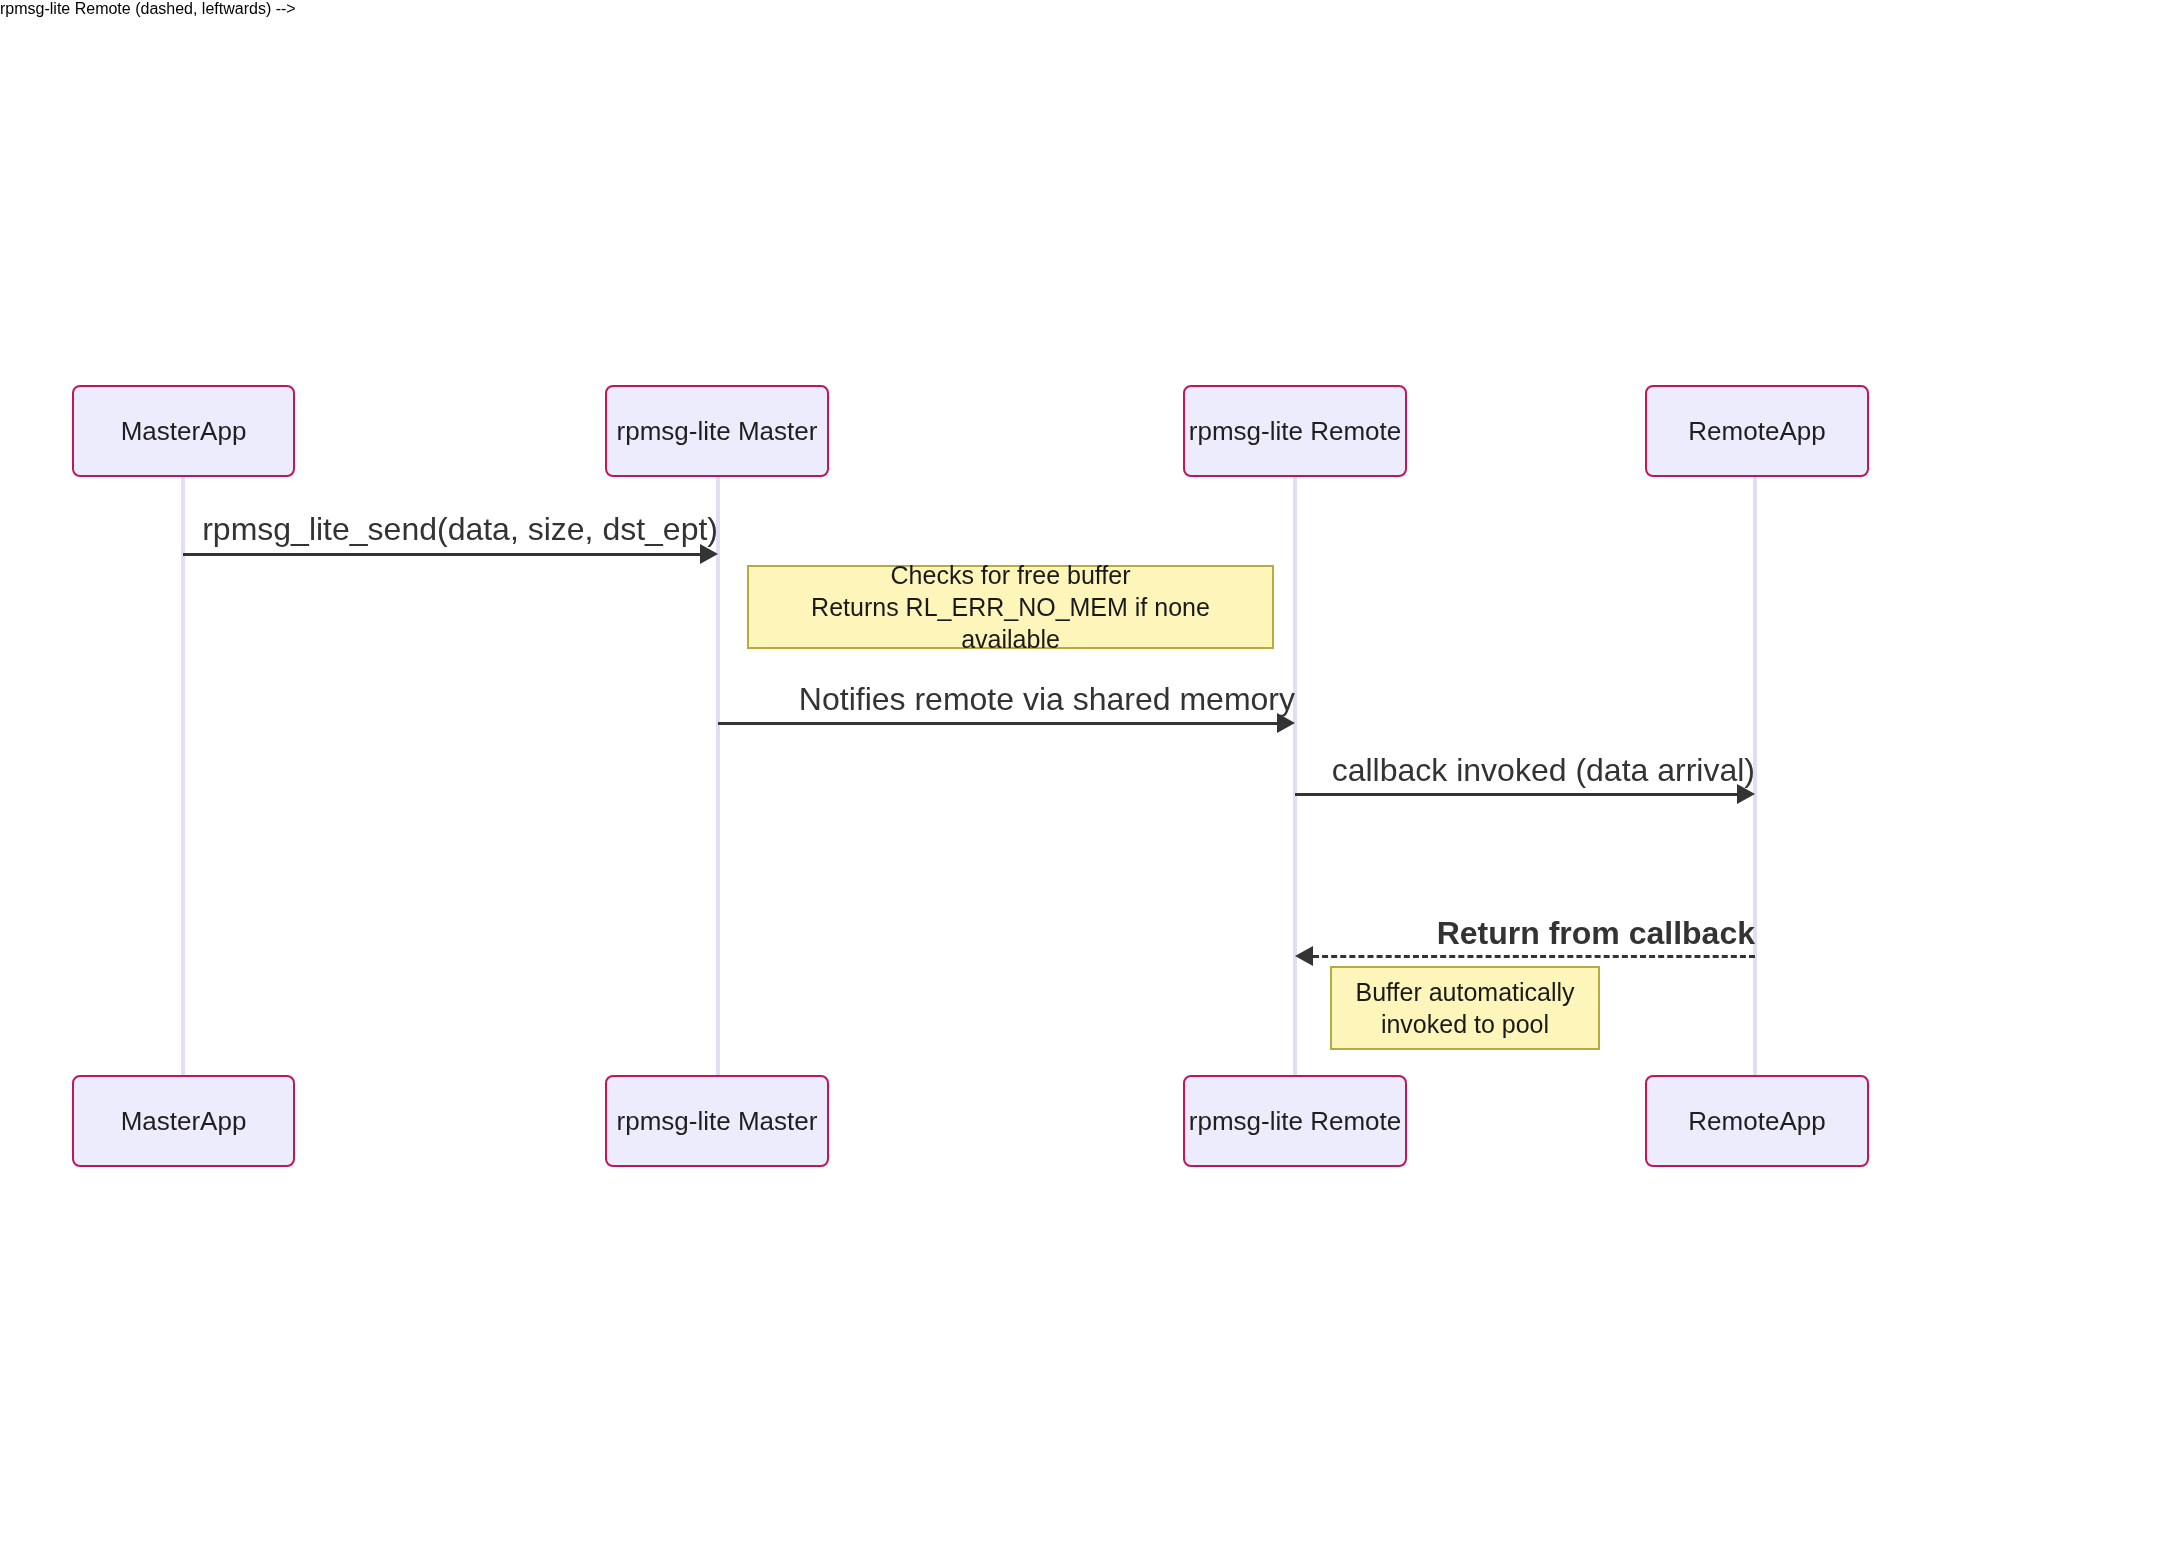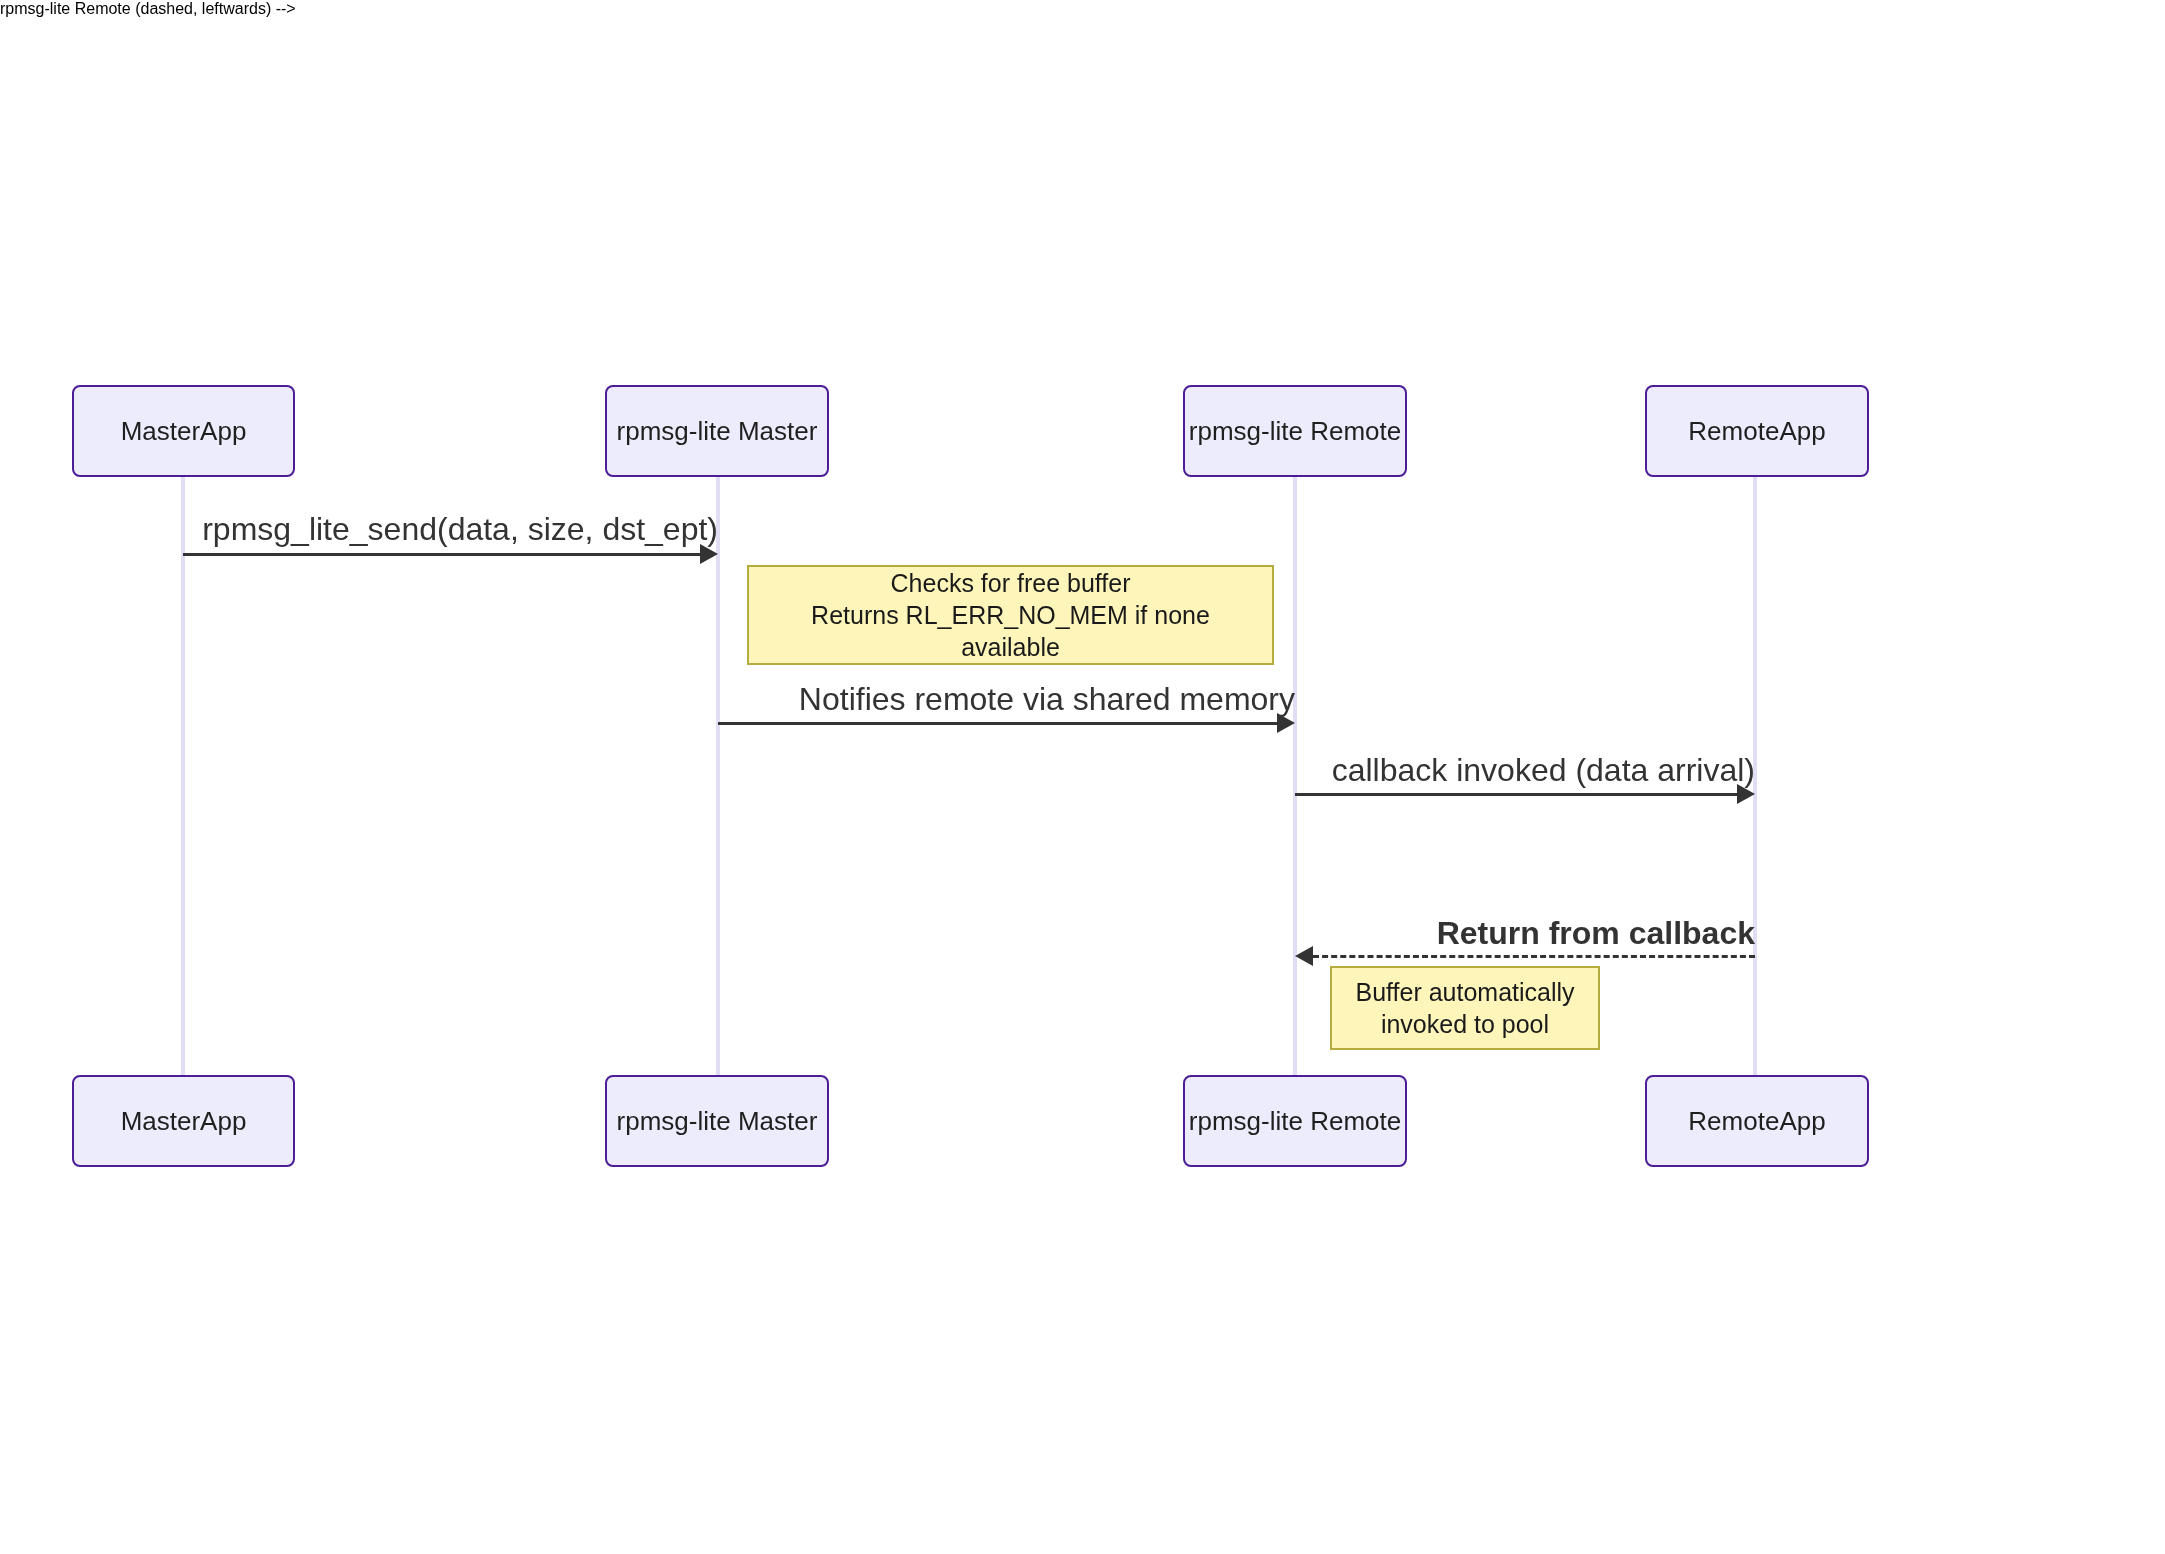--- a/index.html
+++ b/index.html
@@ -17,21 +17,21 @@
   }
   .lifeline {
     position: absolute;
     width: 4px;
     background: #e2dcf5;
   }
   .actor-box {
     position: absolute;
     box-sizing: border-box;
     background: #ececfd;
-    border: 2px solid #4c1d95;
+    border: 2px solid #be185d;
     border-radius: 8px;
     display: flex;
     align-items: center;
     justify-content: center;
     color: #1f1f1f;
     font-size: 26px;
     font-family: "Liberation Sans", sans-serif;
   }
   .note-box {
     position: absolute;
@@ -119,21 +119,21 @@
   <div class="actor-box" style="left:1645px; top:1075px; width:224px; height:92px;">
     <span>RemoteApp</span>
   </div>
 
   
   <div class="msg-label" style="left:183px; top:511px; width:535px;">rpmsg_lite_send(data, size, dst_ept)</div>
   <div class="msg-line" style="left:183px; top:553px; width:517px;"></div>
   <div class="arrow-head right" style="left:700px; top:544px;"></div>
 
   
-  <div class="note-box" style="left:747px; top:565px; width:527px; height:100px;">
+  <div class="note-box" style="left:747px; top:565px; width:527px; height:84px;">
     <span>Checks for free buffer
 Returns RL_ERR_NO_MEM if none available</span>
   </div>
 
   
   <div class="msg-label" style="left:718px; top:681px; width:577px;">Notifies remote via shared memory</div>
   <div class="msg-line" style="left:718px; top:722px; width:559px;"></div>
   <div class="arrow-head right" style="left:1277px; top:713px;"></div>
 
   

